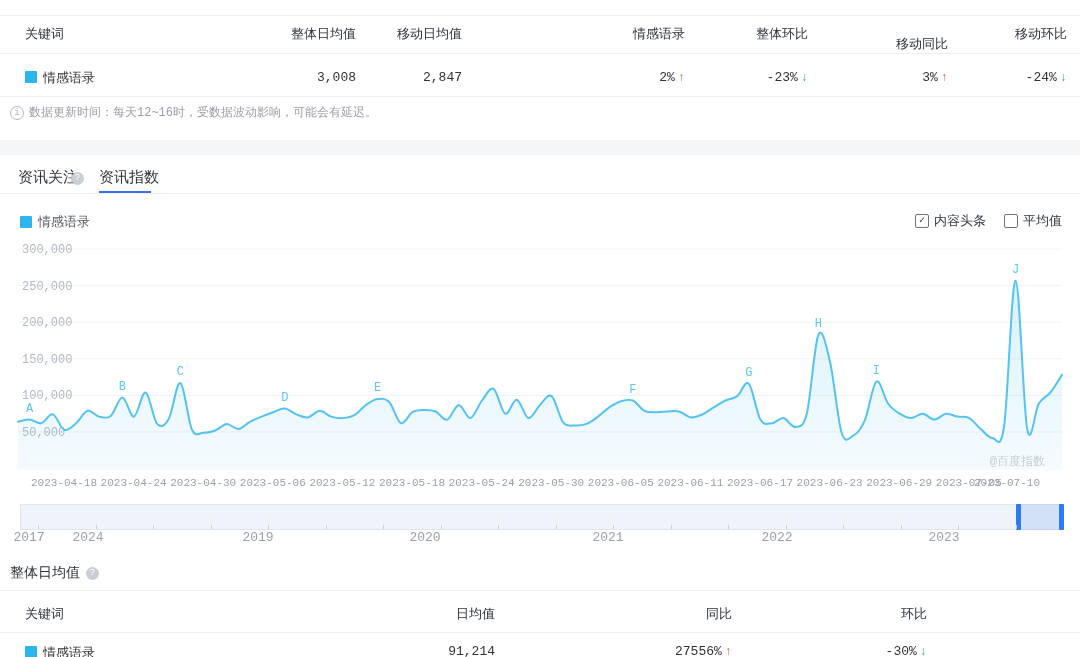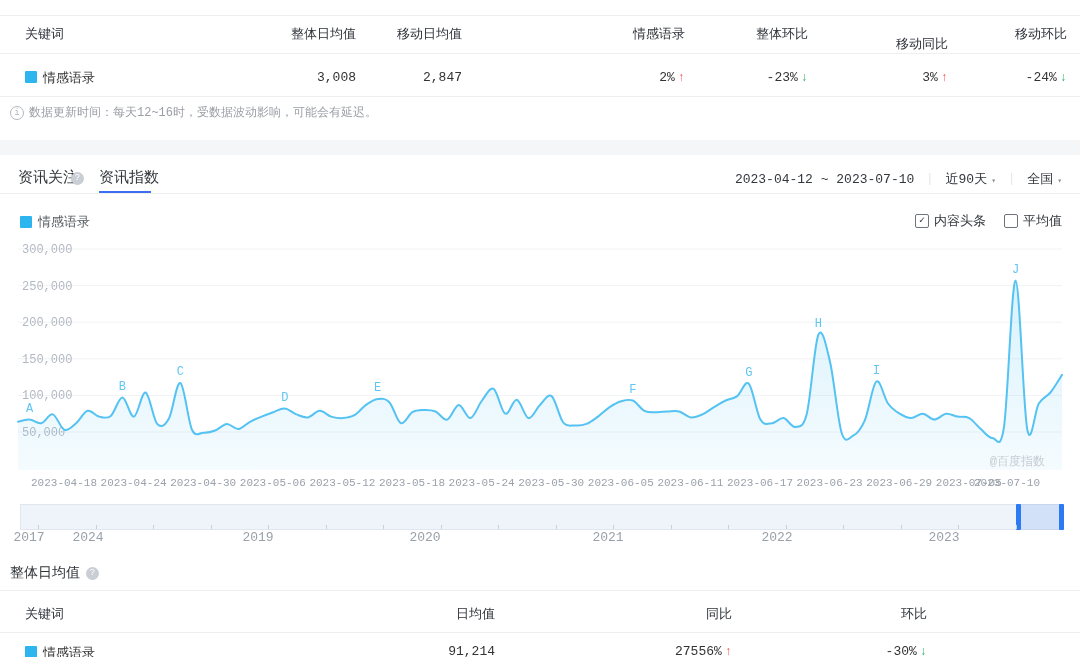--- a/index.html
+++ b/index.html
@@ -81,27 +81,20 @@
   <div class="tab" style="left:18px">
     <span>资讯关注</span>
   </div>
   <span class="help-circle abs" style="left:71px;top:160px">?</span>
   <div class="tab" style="left:99px">
     <span>资讯指数</span>
   </div>
   <div class="hr" style="top:181px"></div>
   <div class="tab-underline"></div>
 
-  <div class="controls">
-    <span>2023-04-12 ~ 2023-07-10</span>
-    <span class="vsep">|</span>
-    <span><span>近90天</span><span class="caret">▾</span></span>
-    <span class="vsep">|</span>
-    <span><span>全国</span><span class="caret">▾</span></span>
-  </div>
 
   <div class="legend">
     <span class="kw-square"></span>
     <span>情感语录</span>
   </div>
   <div class="checks">
     <span class="cbx">
       <span class="box">✓</span>
       <span>内容头条</span>
     </span>

